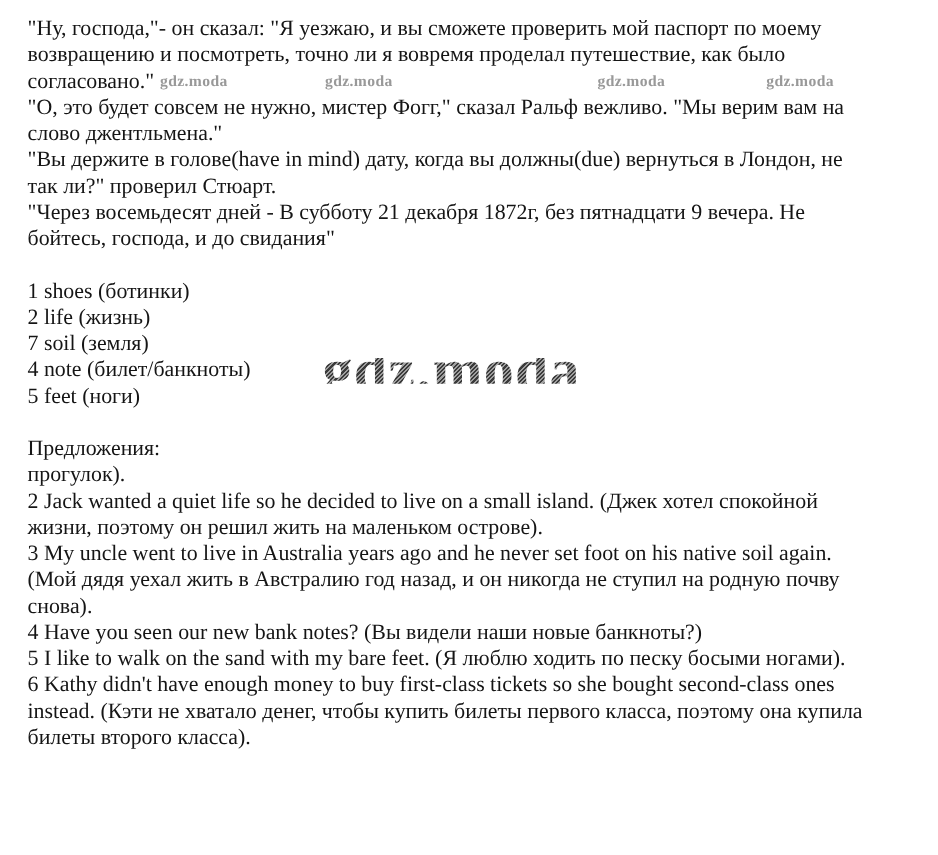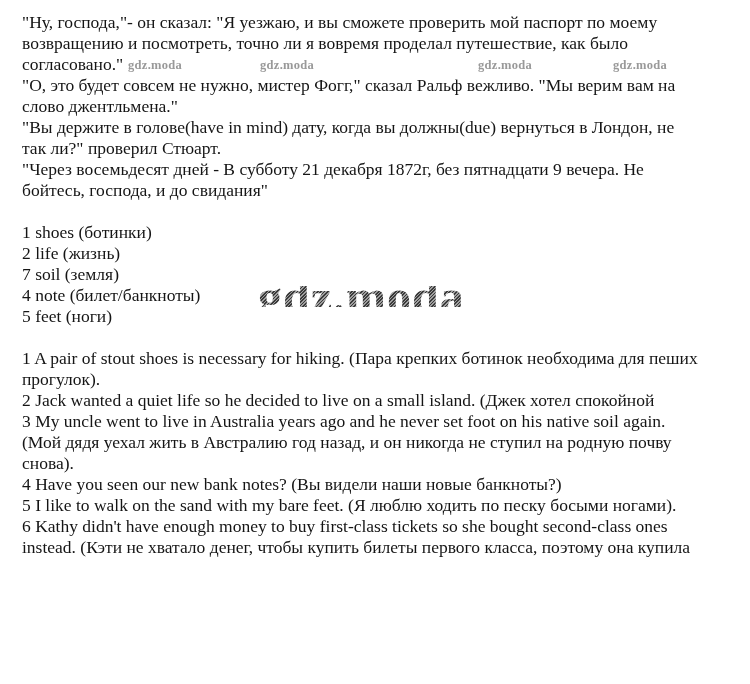--- a/index.html
+++ b/index.html
@@ -65,28 +65,30 @@
     <div class="gap-1"></div>
     <div class="block">
         <div class="text-line"><span>1 shoes (ботинки)</span></div>
         <div class="text-line"><span>2 life (жизнь)</span></div>
         <div class="text-line"><span>7 soil (земля)</span></div>
         <div class="text-line"><span>4 note (билет/банкноты)</span></div>
         <div class="text-line"><span>5 feet (ноги)</span></div>
       </div>
     <div class="gap-1"></div>
     <div class="block">
+      <div class="text-line">Предложения:</div>
       <div>
-          <div class="text-line"><span>1 A pair of stout shoes is necessary for hiking. (Пара крепких ботинок необходима для пеших</span></div>
           <div class="text-line"><span>прогулок).</span></div>
           <div class="text-line"><span>2 Jack wanted a quiet life so he decided to live on a small island. (Джек хотел спокойной</span></div>
+          <div class="text-line"><span>жизни, поэтому он решил жить на маленьком острове).</span></div>
           <div class="text-line"><span>3 My uncle went to live in Australia years ago and he never set foot on his native soil again.</span></div>
           <div class="text-line"><span>(Мой дядя уехал жить в Австралию год назад, и он никогда не ступил на родную почву</span></div>
           <div class="text-line"><span>снова).</span></div>
           <div class="text-line"><span>4 Have you seen our new bank notes? (Вы видели наши новые банкноты?)</span></div>
           <div class="text-line"><span>5 I like to walk on the sand with my bare feet. (Я люблю ходить по песку босыми ногами).</span></div>
           <div class="text-line"><span>6 Kathy didn't have enough money to buy first-class tickets so she bought second-class ones</span></div>
           <div class="text-line"><span>instead. (Кэти не хватало денег, чтобы купить билеты первого класса, поэтому она купила</span></div>
+          <div class="text-line"><span>билеты второго класса).</span></div>
         </div>
     </div>
   </div>
 
 </div>
 
 </body></html>

